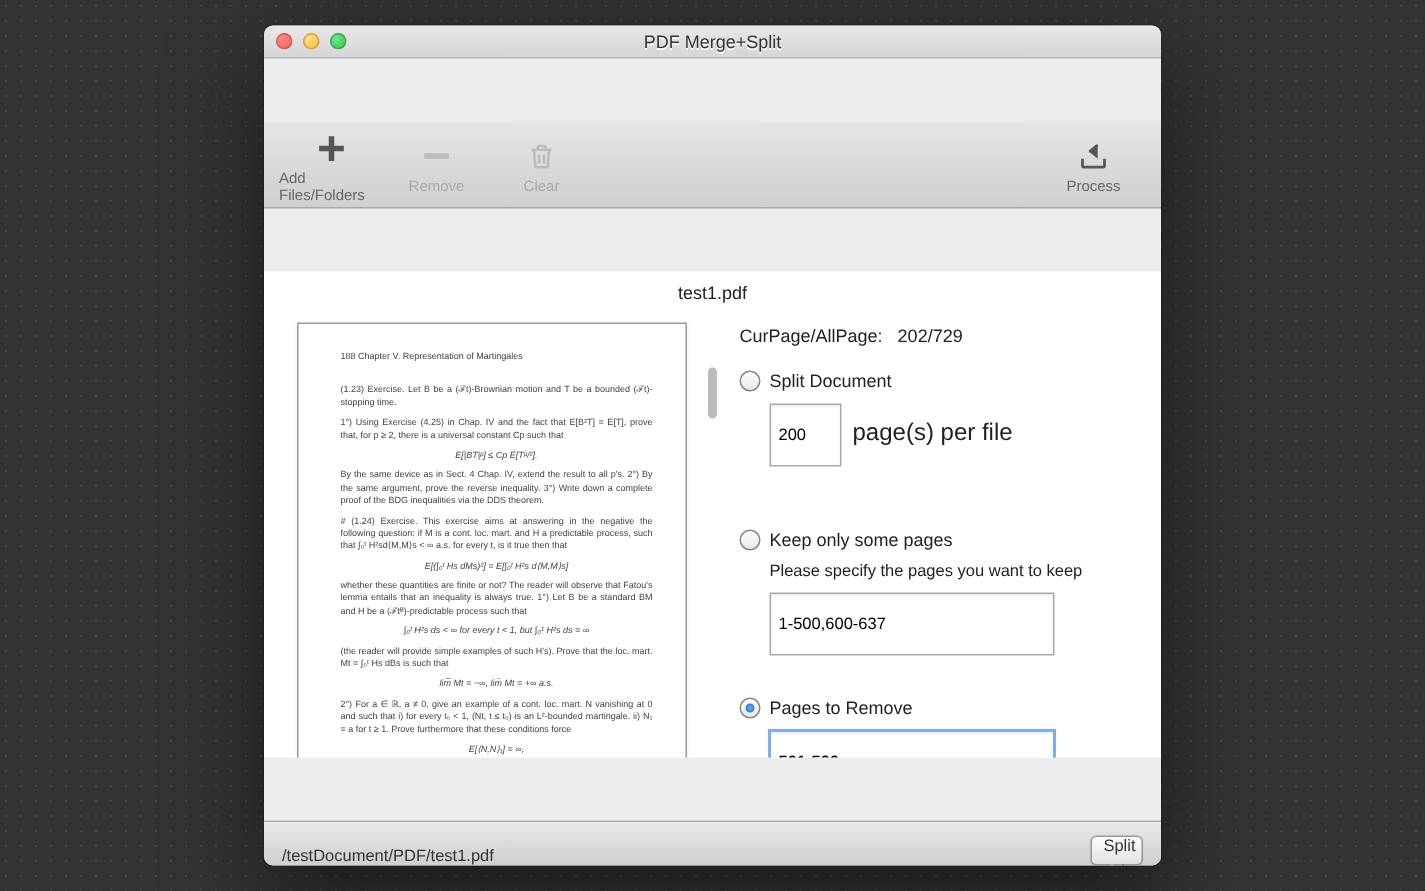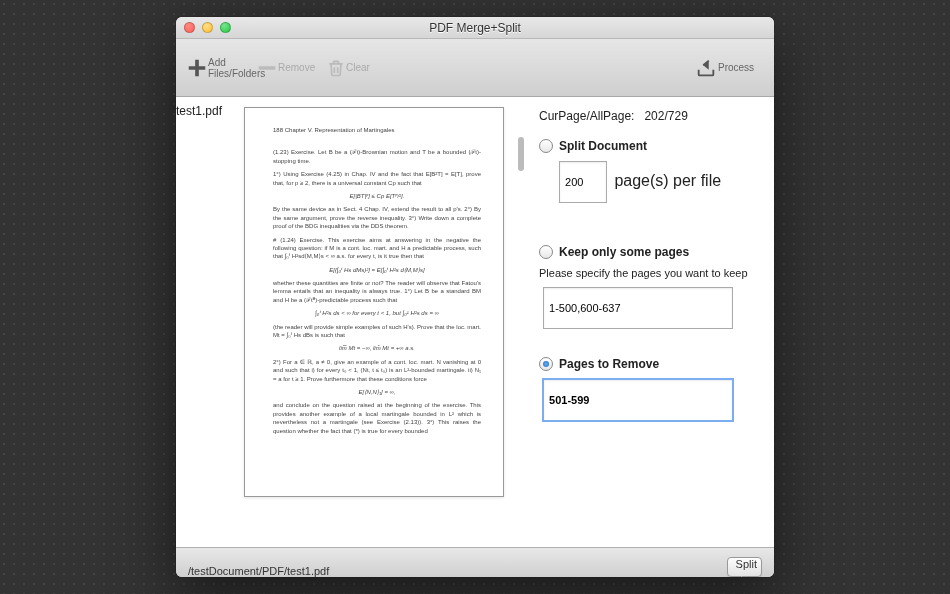--- a/index.html
+++ b/index.html
@@ -17,20 +17,21 @@
   }
   .window {
     width: 598px;
     height: 560px;
     background: #ececec;
     border-radius: 6px;
     box-shadow: 0 20px 60px rgba(0,0,0,0.5), 0 0 0 1px rgba(0,0,0,0.1);
     display: flex;
     flex-direction: column;
     overflow: hidden;
+    gap: 42px;
   }
   .titlebar {
     height: 22px;
     background: linear-gradient(#e8e8e8,#d6d6d6);
     border-bottom: 1px solid #b8b8b8;
     display: flex;
     align-items: center;
     position: relative;
   }
   .traffic {
@@ -56,21 +57,21 @@
   .toolbar {
     height: 58px;
     background: linear-gradient(#e6e6e6,#cfcfcf);
     border-bottom: 1px solid #a8a8a8;
     display: flex;
     align-items: center;
     padding: 0 10px;
   }
   .tool {
     display: flex;
-    flex-direction: row;
+    flex-direction: column;
     align-items: center;
     width: 70px;
     color: #666;
     font-size: 10px;
     cursor: default;
   }
   .tool.disabled { color: #aaa; }
   .tool .ico {
     height: 30px;
     display: flex;
@@ -78,21 +79,21 @@
     justify-content: center;
     font-size: 26px;
     color: #555;
   }
   .tool.disabled .ico { color: #bbb; }
   .spacer { flex: 1; }
   .content {
     flex: 1;
     background: #fff;
     display: flex;
-    flex-direction: row;
+    flex-direction: column;
     overflow: hidden;
   }
   .filename-bar {
     text-align: center;
     padding: 7px 0 3px;
     font-size: 12px;
     color: #222;
   }
   .main {
     flex: 1;
@@ -134,49 +135,49 @@
     padding: 12px 18px 0 22px;
     color: #222;
     font-size: 12px;
   }
   .opt-row { margin-bottom: 6px; }
   .radio-group { margin-top: 16px; }
   .radio-line {
     display: flex;
     align-items: center;
     gap: 6px;
-    font-weight: bold;
+    font-weight: normal;
     margin-bottom: 8px;
     font-size: 12px;
   }
   .radio {
     width: 14px; height: 14px; border-radius: 50%;
     border: 1px solid #888;
     background: linear-gradient(#fff,#e8e8e8);
     display: inline-flex;
     align-items: center;
     justify-content: center;
   }
   .radio.checked::after {
     content: "";
     width: 6px; height: 6px; border-radius: 50%;
     background: radial-gradient(#6ab0f3,#1a66c9);
   }
-  .desc { margin-bottom: 8px; font-size: 11px; }
+  .desc { margin-left: 20px; margin-bottom: 8px; font-size: 11px; }
   .field {
     border: 1px solid #aaa;
     background: #fff;
     height: 20px;
     font-size: 11px;
     padding: 20px 5px;
     font-family: inherit;
     box-shadow: inset 0 1px 2px rgba(0,0,0,0.08);
   }
   .field.small { width: 48px; margin-left: 20px; }
-  .field.wide { width: 190px; margin-left: 4px; }
+  .field.wide { width: 190px; margin-left: 20px; }
   .field.focused { outline: 2px solid #7aaef0; outline-offset: -1px; font-weight: bold; }
   .inline-label { font-size: 16px; margin-left: 4px; }
   .statusbar {
     height: 30px;
     background: linear-gradient(#e8e8e8,#cfcfcf);
     border-top: 1px solid #b0b0b0;
     display: flex;
     align-items: flex-end;
     padding: 0 12px;
     font-size: 11px;

